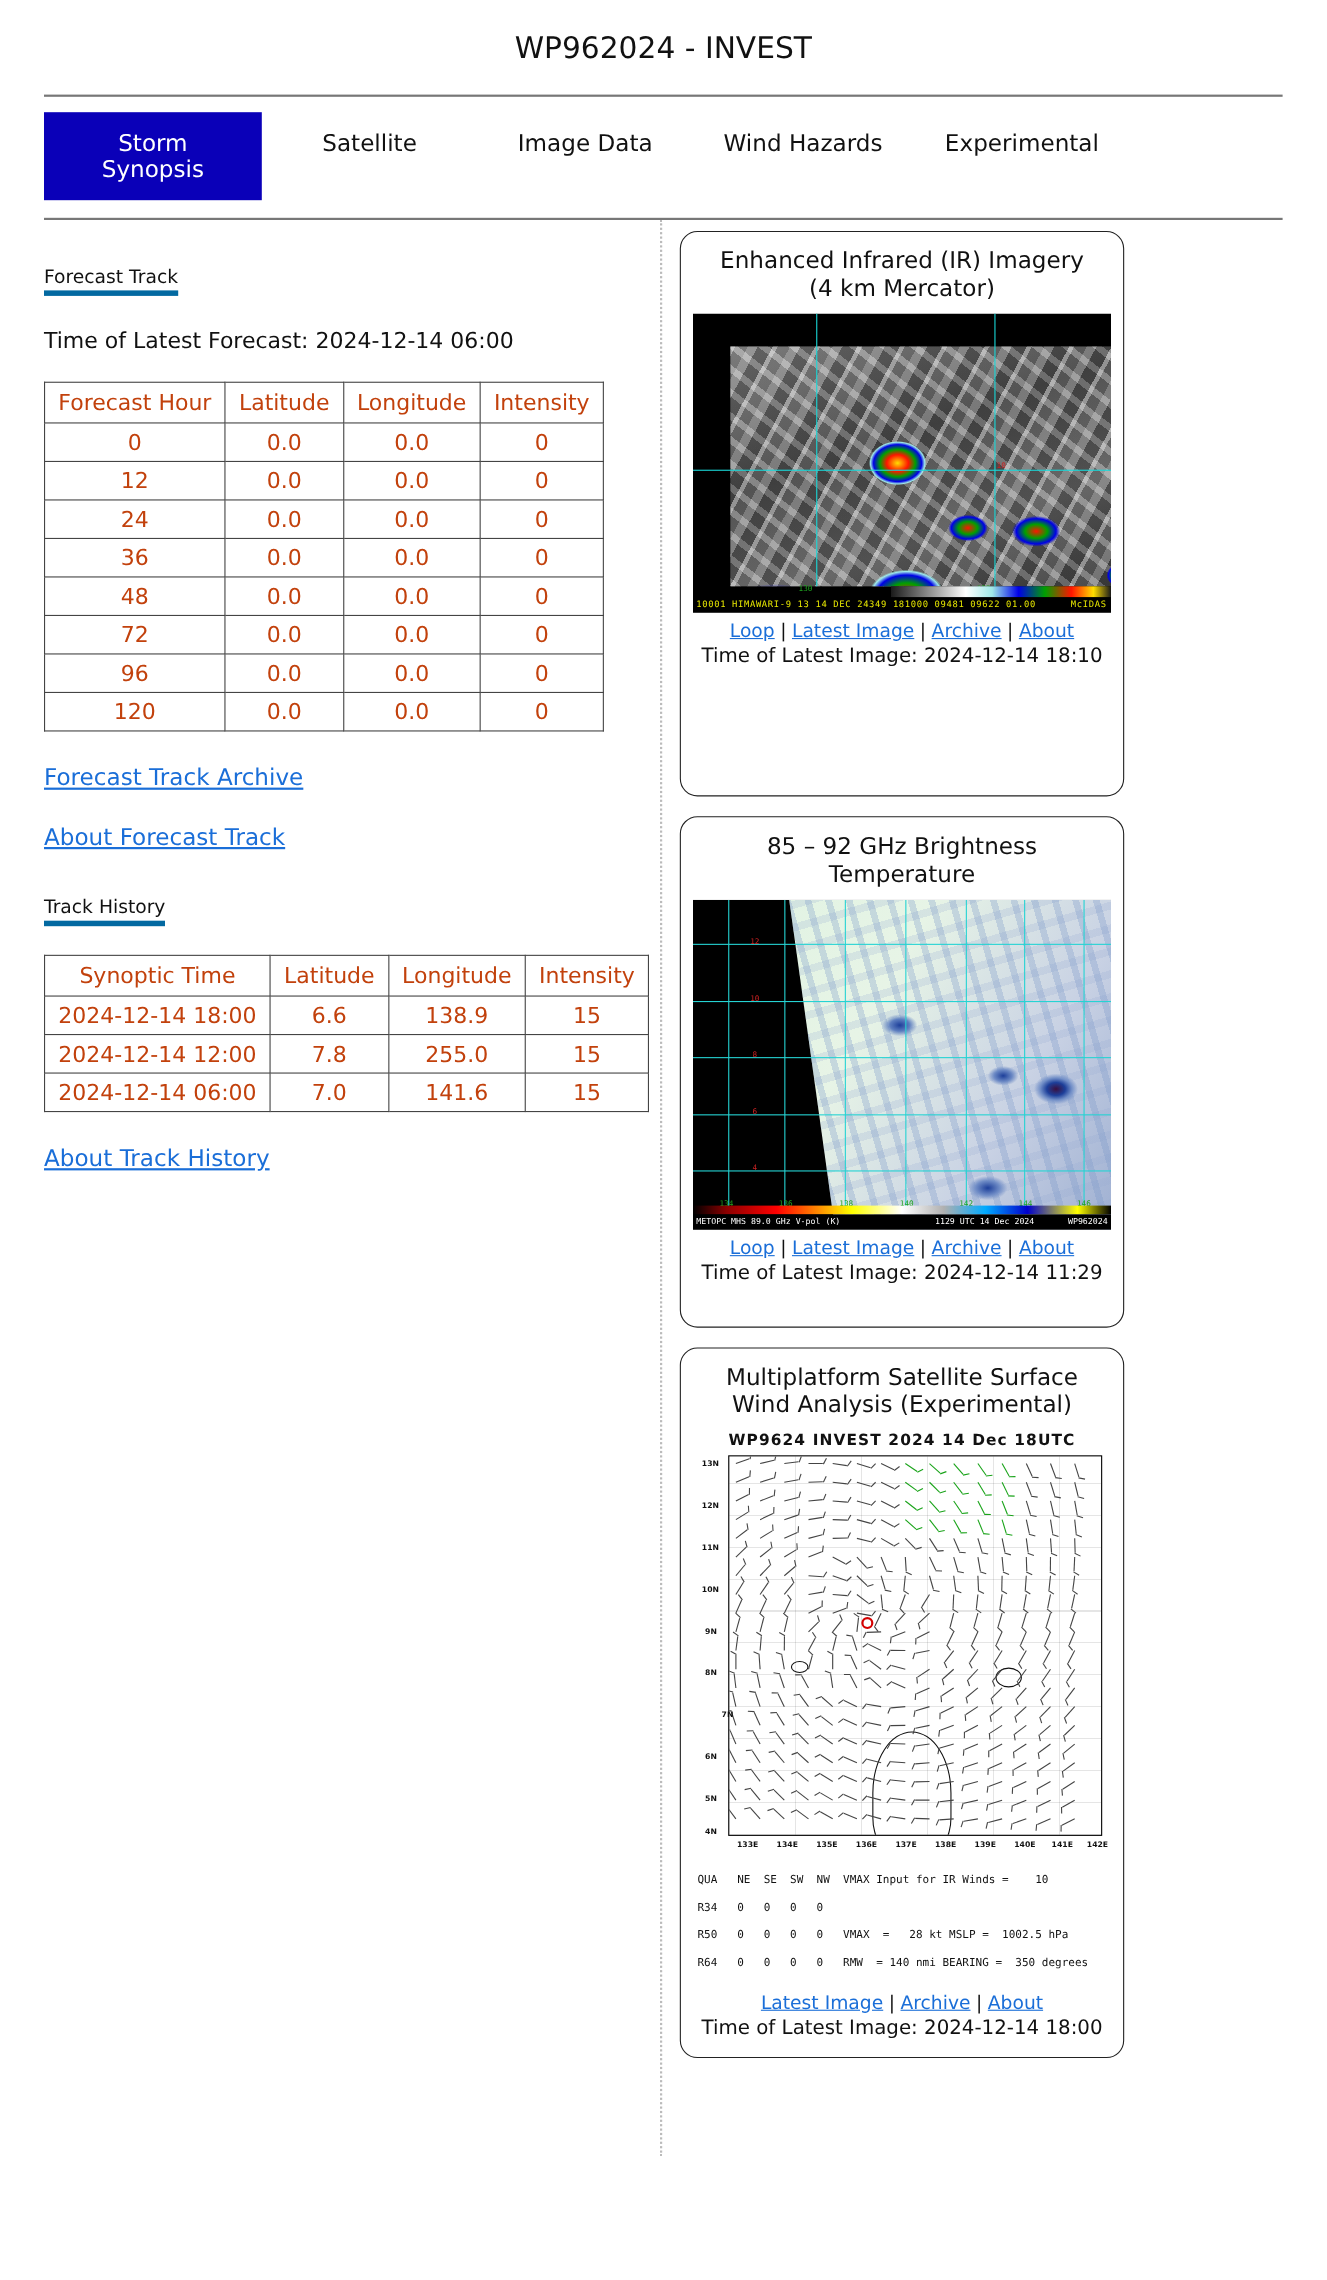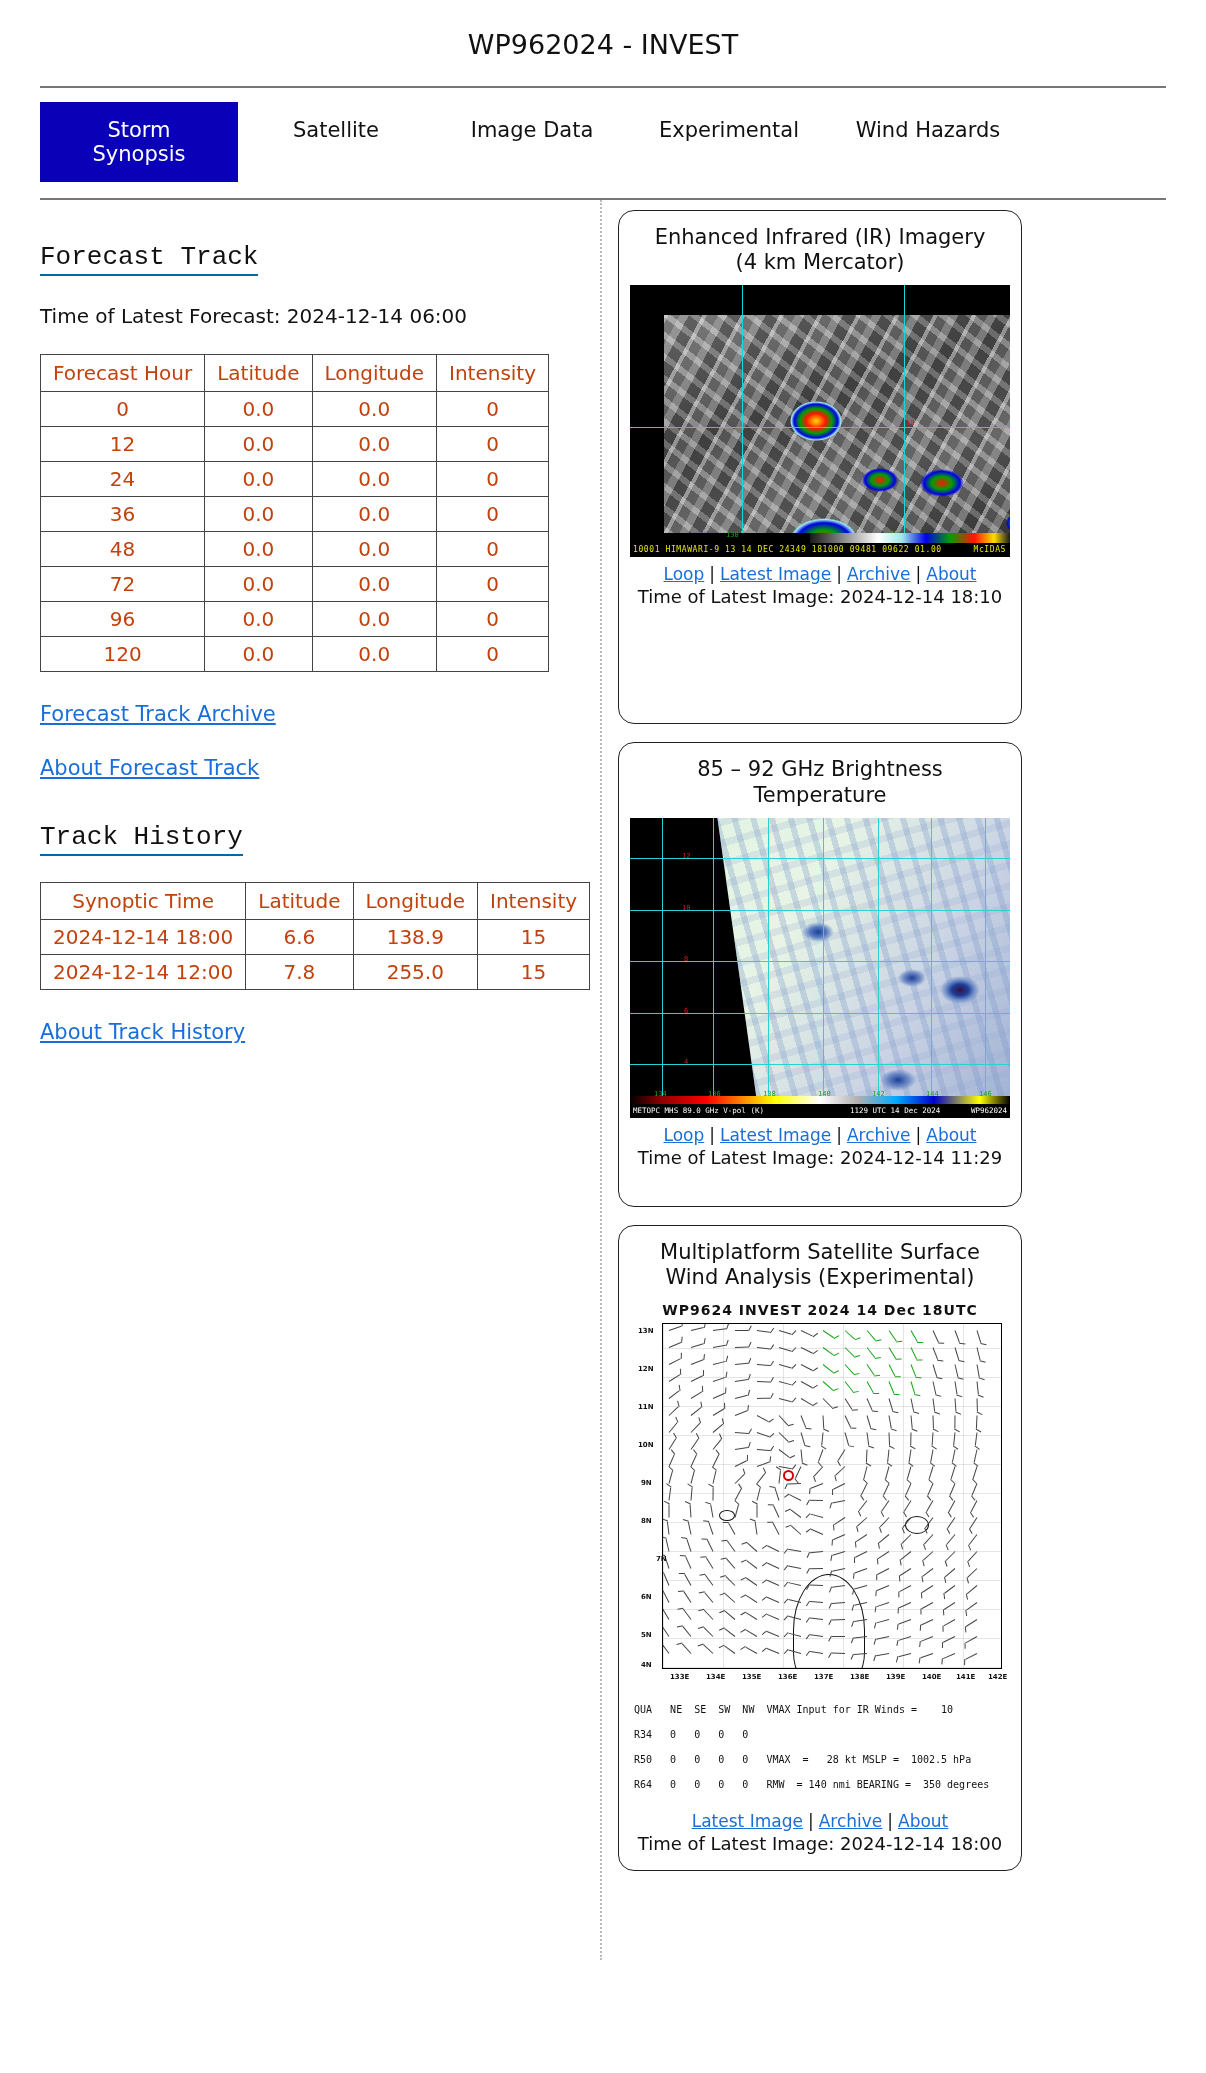--- a/index.html
+++ b/index.html
@@ -99,28 +99,27 @@
     margin-right: 16px;
   }
   .col-right {
     width: 420px;
     box-sizing: border-box;
     padding-top: 10px;
   }
 
   
   h2.section-head {
-    font-size: 26px;
+    font-size: 17px;
     font-weight: normal;
     color: #111;
     margin: 42px 0 0 0;
     display: inline-block;
-    border-bottom: 2px solid #0369a1;
+    border-bottom: 5px solid #0369a1;
     padding-bottom: 2px;
-    font-family: Liberation Mono, monospace;
   }
   .forecast-time {
     font-size: 20px;
     color: #111;
     margin-top: 28px;
   }
   table.data {
     border-collapse: collapse;
     margin-top: 26px;
     font-size: 20px;
@@ -323,22 +322,22 @@
 <div class="header-wrap">
   <div class="storm-id">WP962024 - INVEST</div>
 </div>
 
 <hr class="hr-rule">
 
 <div class="tabs">
   <div class="tab first active">Storm Synopsis</div>
   <div class="tab w-sat">Satellite</div>
   <div class="tab w-model">Image Data</div>
+  <div class="tab w-wind">Wind Hazards</div>
   <div class="tab first">Experimental</div>
-  <div class="tab w-wind">Wind Hazards</div>
 </div>
 
 <hr class="hr-rule-2">
 
 <div class="main">
 
   <div class="col-left">
 
     <h2 class="section-head">Forecast Track</h2>
 
@@ -427,20 +426,26 @@
         <tr>
           <td>2024-12-14 18:00</td>
           <td>6.6</td>
           <td>138.9</td>
           <td>15</td>
         </tr>
         <tr>
           <td>2024-12-14 12:00</td>
           <td>7.8</td>
           <td>255.0</td>
+          <td>15</td>
+        </tr>
+        <tr>
+          <td>2024-12-14 06:00</td>
+          <td>7.0</td>
+          <td>141.6</td>
           <td>15</td>
         </tr>
       </tbody>
     </table>
 
     <div class="link-block">
       <a class="link" href="#">About Track History</a>
     </div>
 
   </div>

